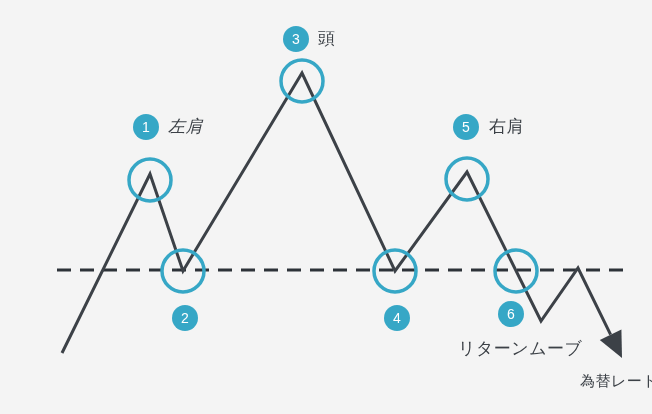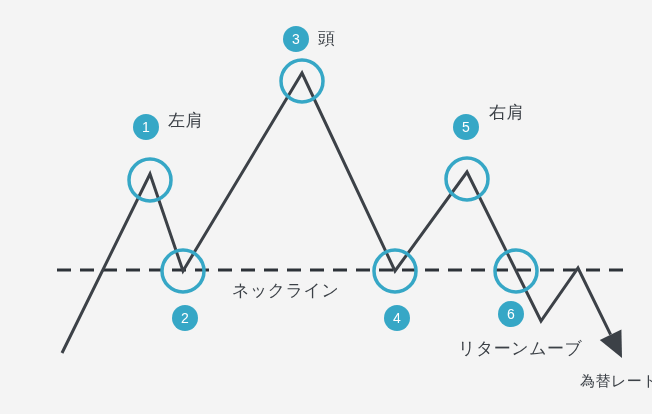--- a/index.html
+++ b/index.html
@@ -75,20 +75,19 @@
     <circle cx="516" cy="271" r="21" fill="none" stroke="#36a7c6" stroke-width="3.5"></circle>
   </svg>
 
   <div class="badge" style="left:133px; top:114px;">1</div>
   <div class="badge" style="left:172px; top:305px;">2</div>
   <div class="badge" style="left:283px; top:26px;">3</div>
   <div class="badge" style="left:384px; top:305px;">4</div>
   <div class="badge" style="left:453px; top:114px;">5</div>
   <div class="badge" style="left:498px; top:301px;">6</div>
 
-  <div class="label" style="left:168px; top:112px;">左肩</div>
+  <div class="label" style="left:168px; top:118px;font-style:italic;">左肩</div>
   <div class="label" style="left:318px; top:30px;">頭</div>
-  <div class="label" style="left:489px; top:104px;">右肩</div>
-  <div class="label" style="left:232px; top:282px;">ネックライン</div>
+  <div class="label" style="left:489px; top:118px;">右肩</div>
   <div class="label" style="left:458px; top:340px;">リターンムーブ</div>
   <div class="label-small" style="left:580px; top:373px;">為替レート</div>
 
 </div>
 
 </body></html>

